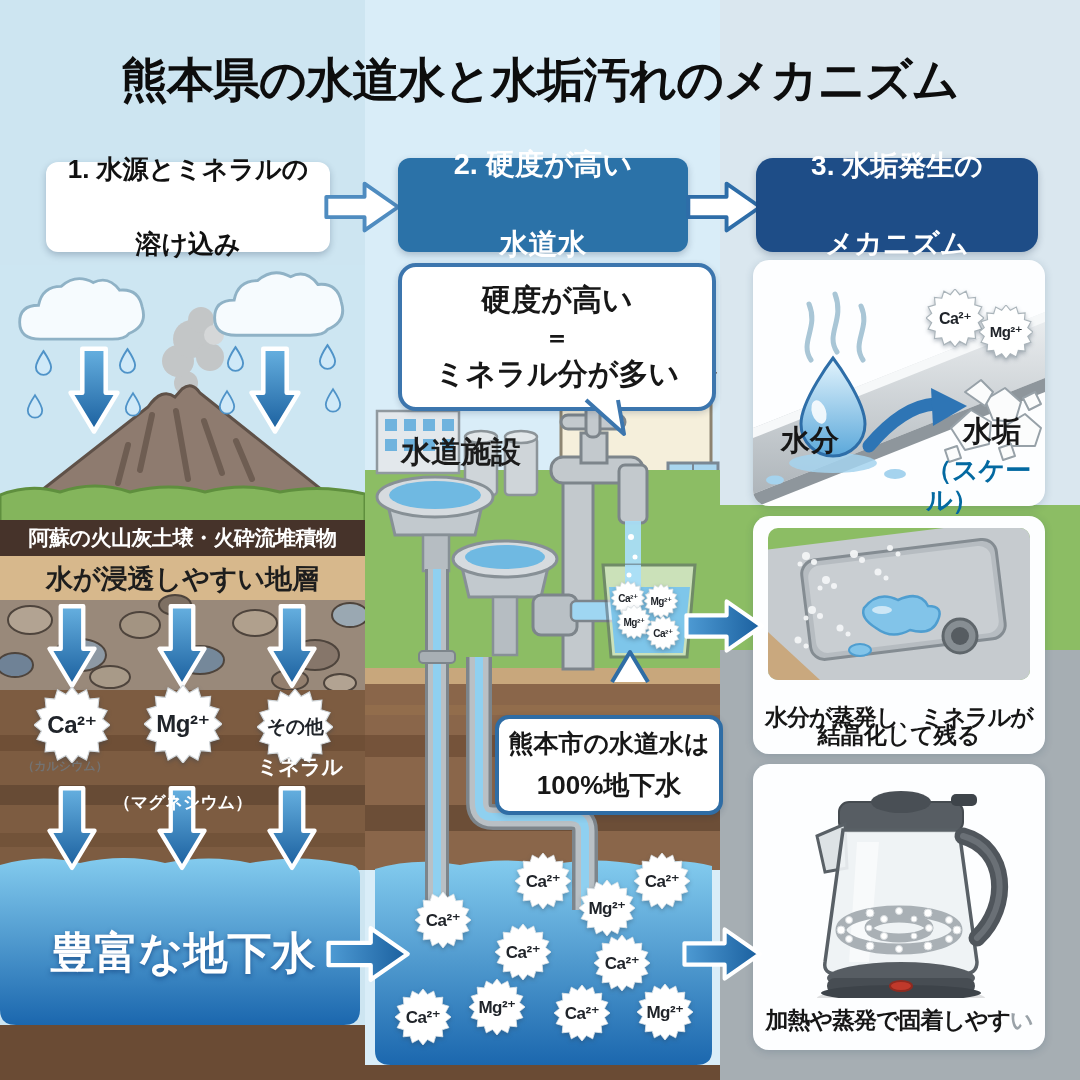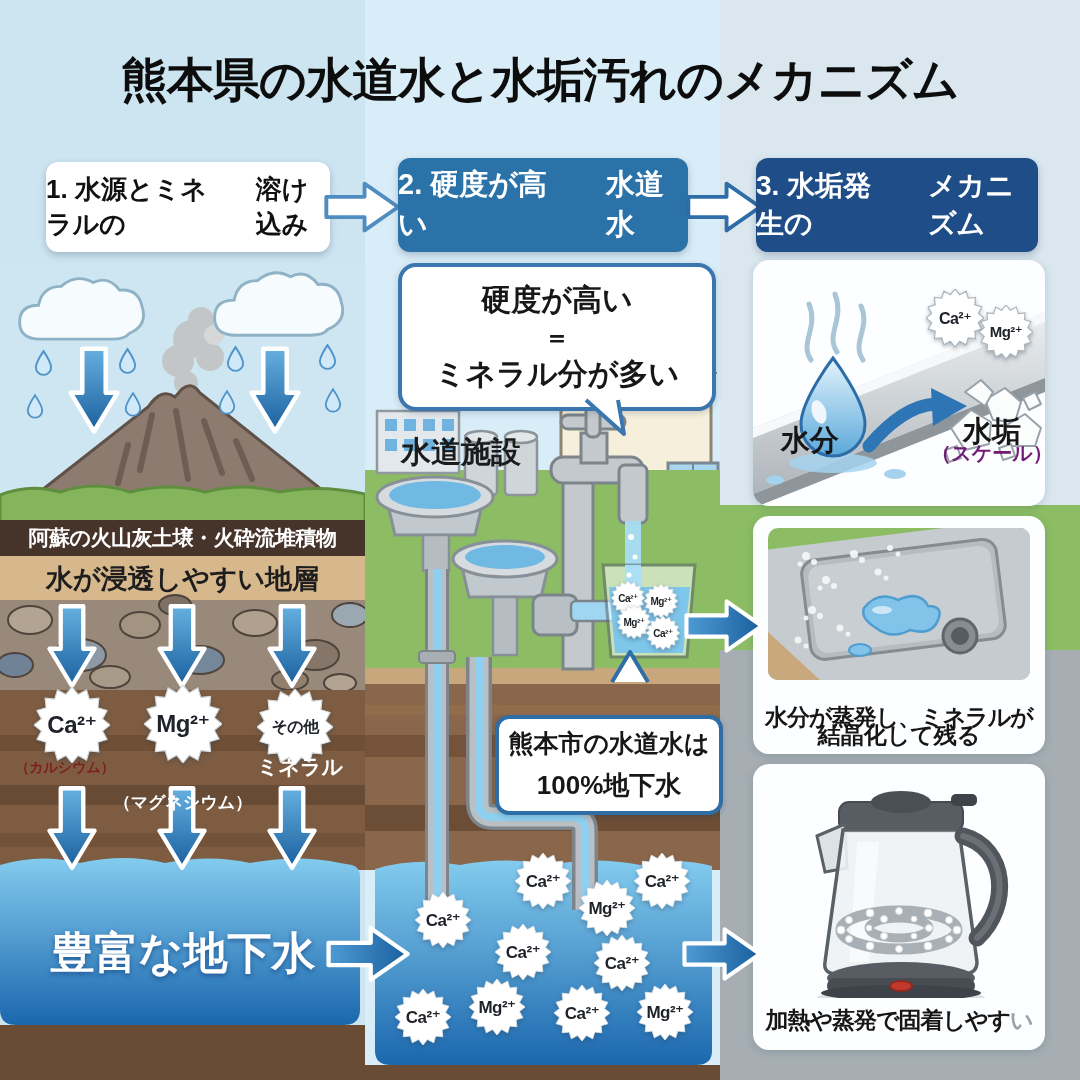--- a/index.html
+++ b/index.html
@@ -2,21 +2,21 @@
 <html><head>
 <meta charset="utf-8">
 <style>
   html,body{margin:0;padding:0;}
   .stage{position:relative;width:1080px;height:1080px;overflow:hidden;background:#cde5f1;
          font-family:"Liberation Sans","DejaVu Sans",sans-serif;}
   .abs{position:absolute;}
   .t{position:absolute;font-weight:800;display:flex;align-items:center;justify-content:center;line-height:1.15;}
   .card{position:absolute;background:#fdfeff;border-radius:16px;box-shadow:0 2px 8px rgba(30,60,90,.18);}
   .stepbox{position:absolute;border-radius:12px;box-shadow:0 3px 7px rgba(20,40,70,.25);
-           display:flex;flex-direction:row;align-items:center;justify-content:center;font-weight:800;gap:40px;}
+           display:flex;flex-direction:column;align-items:center;justify-content:center;font-weight:800;gap:40px;}
   .bubble{position:absolute;background:#fff;border:4px solid #3c76ae;border-radius:18px;
           display:flex;flex-direction:column;align-items:center;justify-content:center;font-weight:800;color:#171717;
           box-shadow:0 2px 6px rgba(20,40,70,.2);}
   .burst{position:absolute;display:flex;align-items:center;justify-content:center;
          filter:drop-shadow(0 2px 2px rgba(40,60,80,.35));}
   .burst svg{position:absolute;left:0;top:0;width:100%;height:100%;}
   .burst span{position:relative;z-index:1;font-weight:800;color:#20242a;letter-spacing:-.5px;}
   .gray{color:#9aa2a8;}
 </style>
 </head>
@@ -78,21 +78,21 @@
   <svg class="abs" style="left:324px;top:170px" width="78" height="74" viewBox="0 0 100 76">
     <use href="#sAR" fill="#ffffff" stroke="#4f8cc0" stroke-width="5"></use>
   </svg>
   <div class="stepbox" style="left:398px;top:158px;width:290px;height:94px;background:#2b72a8;color:#fff;">
     <div style="font-size:29px;">2. 硬度が高い</div>
     <div style="font-size:29px;">水道水</div>
   </div>
   <svg class="abs" style="left:686px;top:170px" width="78" height="74" viewBox="0 0 100 76">
     <use href="#sAR" fill="#ffffff" stroke="#2e6da8" stroke-width="5"></use>
   </svg>
-  <div class="stepbox" style="left:756px;top:158px;width:282px;height:94px;background:#1e4d87;color:#fff;">
+  <div class="stepbox" style="left:756px;top:158px;width:282px;height:94px;background:#1e4d87;color:#fff;border-radius:17px;">
     <div style="font-size:28px;">3. 水垢発生の</div>
     <div style="font-size:28px;">メカニズム</div>
   </div>
 
   <svg class="abs" style="left:0;top:265px" width="365" height="815" viewBox="0 0 365 815">
     <rect x="0" y="0" width="365" height="262" fill="#cde6f2"></rect>
     <g fill="#c3c3c3" opacity="0.9">
       <circle cx="186" cy="118" r="12"></circle>
         <circle cx="178" cy="96" r="16"></circle>
         <circle cx="192" cy="74" r="19"></circle>
@@ -164,23 +164,23 @@
   <div class="burst" style="left:144px;top:685px;width:78px;height:78px;">
     <svg viewBox="0 0 100 100">
         <use href="#sBurst" fill="#fff" stroke="#d2d8dc" stroke-width="1.5"></use>
       </svg>
     <span style="font-size:24px;">Mg²⁺</span>
   </div>
   <div class="burst" style="left:257px;top:689px;width:76px;height:76px;">
     <svg viewBox="0 0 100 100">
         <use href="#sBurst" fill="#fff" stroke="#d2d8dc" stroke-width="1.5"></use>
       </svg>
-    <span style="font-size:16px;">その他</span>
-  </div>
-  <div class="t" style="left:0;top:752px;width:130px;height:30px;font-size:14px;color:#7f1d1d;">（カルシウム）</div>
+    <span style="font-size:19px;">その他</span>
+  </div>
+  <div class="t" style="left:0;top:752px;width:130px;height:30px;font-size:12px;color:#737373;">（カルシウム）</div>
   <div class="t" style="left:108px;top:788px;width:150px;height:30px;font-size:17px;color:#fff;">（マグネシウム）</div>
   <div class="t" style="left:244px;top:752px;width:112px;height:30px;font-size:21px;color:#fff;">ミネラル</div>
   <div class="t" style="left:38px;top:930px;width:290px;height:46px;font-size:44px;color:#fff;text-shadow:0 2px 5px rgba(15,60,120,.65);">豊富な地下水</div>
 
   <svg class="abs" style="left:365px;top:265px" width="355" height="815" viewBox="0 0 355 815">
     <g>
       <rect x="196" y="100" width="150" height="185" fill="#f5efdb" stroke="#8d8572" stroke-width="3"></rect>
       <polygon points="178,108 262,30 350,108 338,122 262,54 190,122" fill="#77675a" stroke="#5d5044" stroke-width="3"></polygon>
       <rect x="303" y="198" width="50" height="46" fill="#a9d6ef" stroke="#7a8894" stroke-width="3"></rect>
       <line x1="328" y1="198" x2="328" y2="244" stroke="#7a8894" stroke-width="2"></line>
@@ -400,21 +400,21 @@
     <span style="font-size:16px;">Ca²⁺</span>
   </div>
   <div class="burst" style="left:979px;top:305px;width:54px;height:54px;">
     <svg viewBox="0 0 100 100">
         <use href="#sBurst" fill="#fff" stroke="#aab4ba" stroke-width="2"></use>
       </svg>
     <span style="font-size:15px;">Mg²⁺</span>
   </div>
   <div class="t" style="left:775px;top:424px;width:70px;height:34px;font-size:29px;color:#161616;">水分</div>
   <div class="t" style="left:952px;top:416px;width:80px;height:32px;font-size:29px;color:#161616;">水垢</div>
-  <div class="t" style="left:926px;top:439px;width:132px;height:28px;font-size:20px;color:#701a75;">（スケール）</div>
+  <div class="t" style="left:926px;top:472px;width:132px;height:28px;font-size:26px;color:#0369a1;">（スケール）</div>
 
   <div class="card" style="left:753px;top:516px;width:292px;height:238px;">
     <div class="abs" style="left:15px;top:12px;width:262px;height:152px;border-radius:10px;overflow:hidden;">
       <svg width="262" height="152" viewBox="0 0 262 152">
         <rect width="262" height="152" fill="#8cbd64"></rect>
         <g transform="rotate(-7 131 76)">
           <rect x="-30" y="6" width="330" height="170" fill="#c6cbcf"></rect>
           <rect x="38" y="22" width="196" height="100" rx="14" fill="#b6bcc1" stroke="#848c92" stroke-width="3"></rect>
           <rect x="44" y="28" width="184" height="88" rx="12" fill="#c9ced2"></rect>
         </g>

